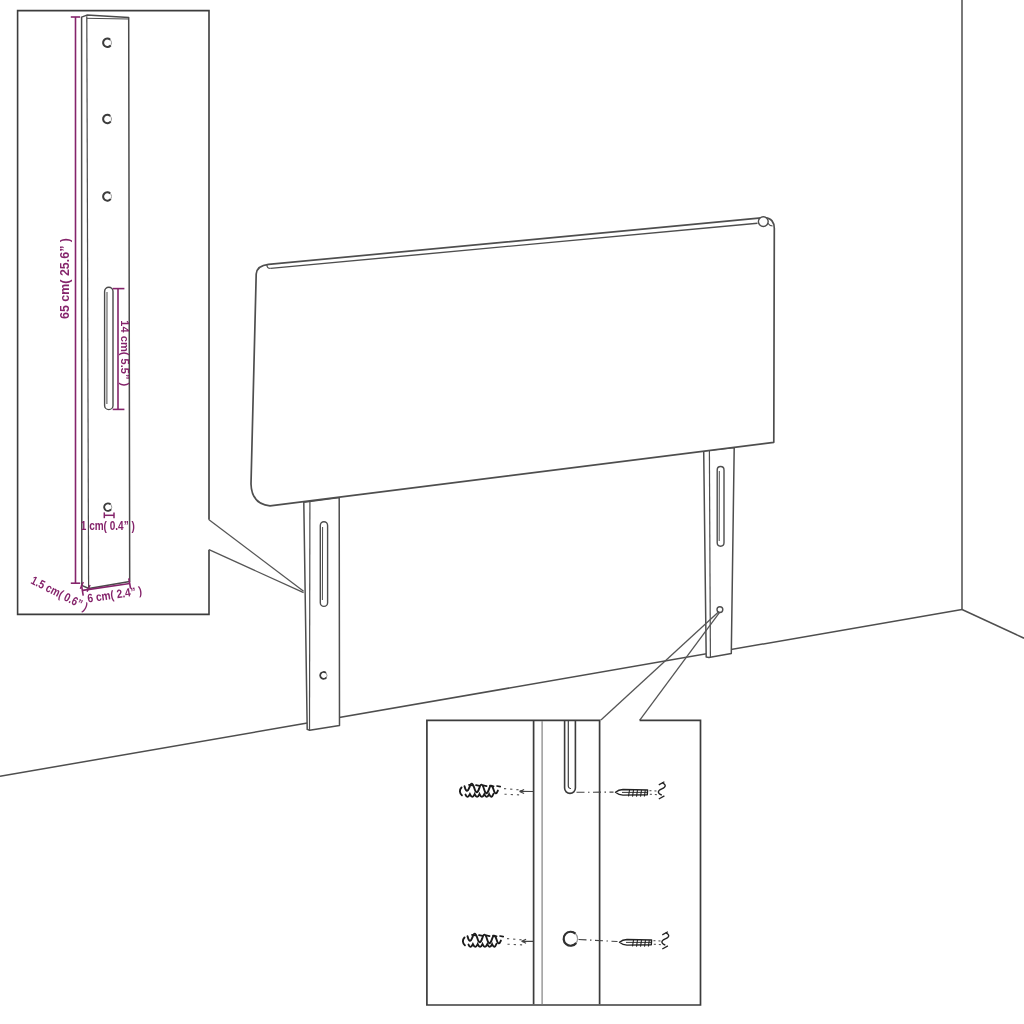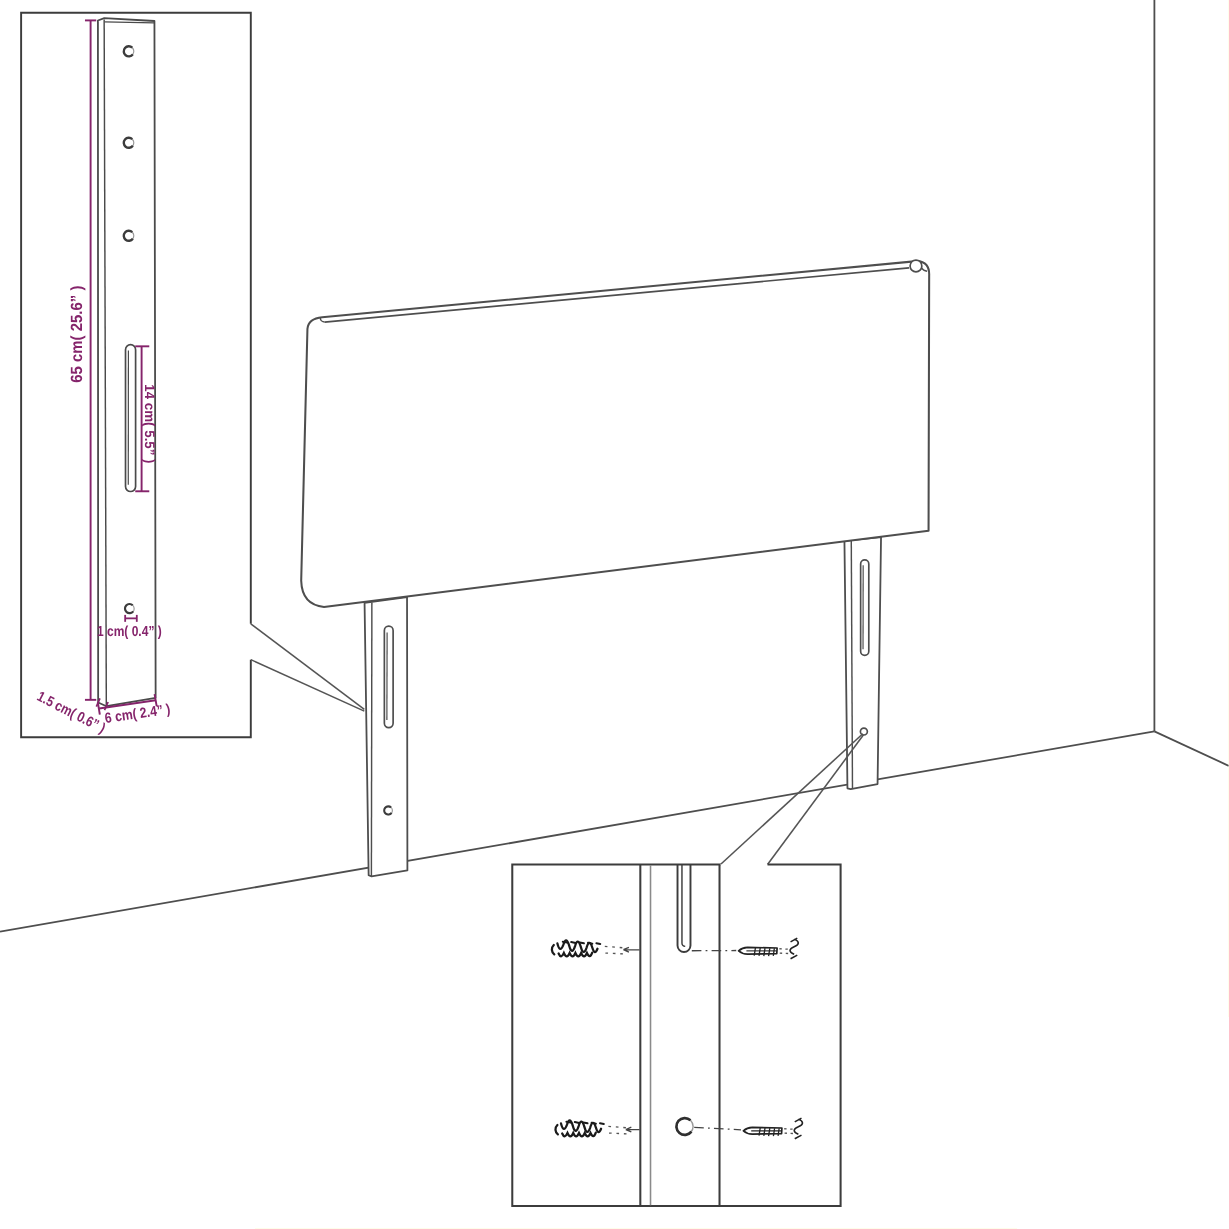--- a/index.html
+++ b/index.html
@@ -1,16 +1,16 @@
 <!DOCTYPE html>
 <html><head>
 <meta charset="utf-8">
 <style>
   html,body{margin:0;padding:0;background:#ffffff;}
-  .wrap{width:1024px;height:1024px;position:relative;overflow:hidden;background:#fef9c3;}
+  .wrap{width:1024px;height:1024px;position:relative;overflow:hidden;background:#3b82f6;}
   text{font-family:"Liberation Sans", sans-serif;font-weight:bold;fill:#85246b;}
 </style>
 </head>
 <body>
 <div class="wrap">
 <svg width="1024" height="1024" viewBox="0 0 1024 1024" fill="none" xmlns="http://www.w3.org/2000/svg">
 
 <rect x="0" y="0" width="1024" height="1024" fill="#ffffff"></rect>
 
 <path d="M 962 0 L 962 609.5" stroke="#4e4e4e" stroke-width="1.5"></path>

